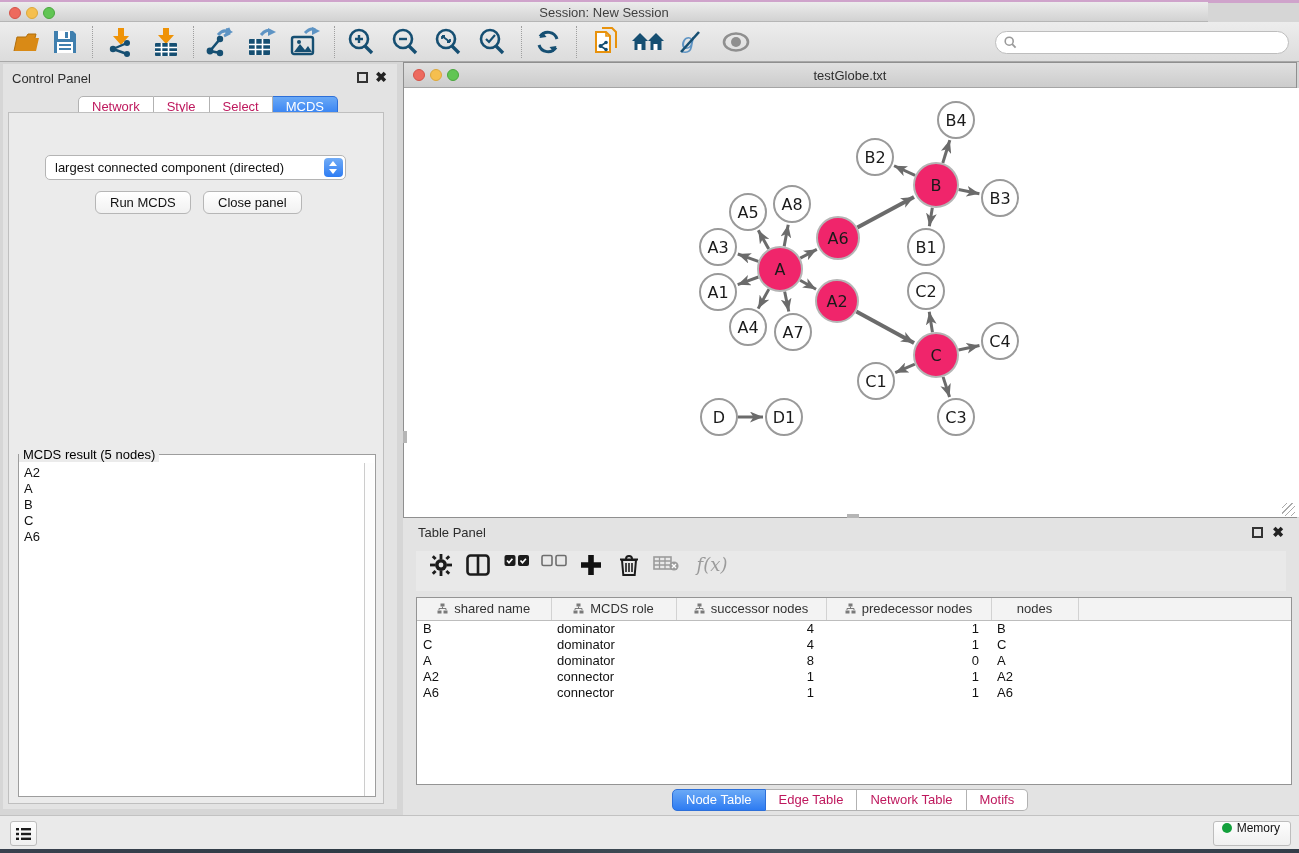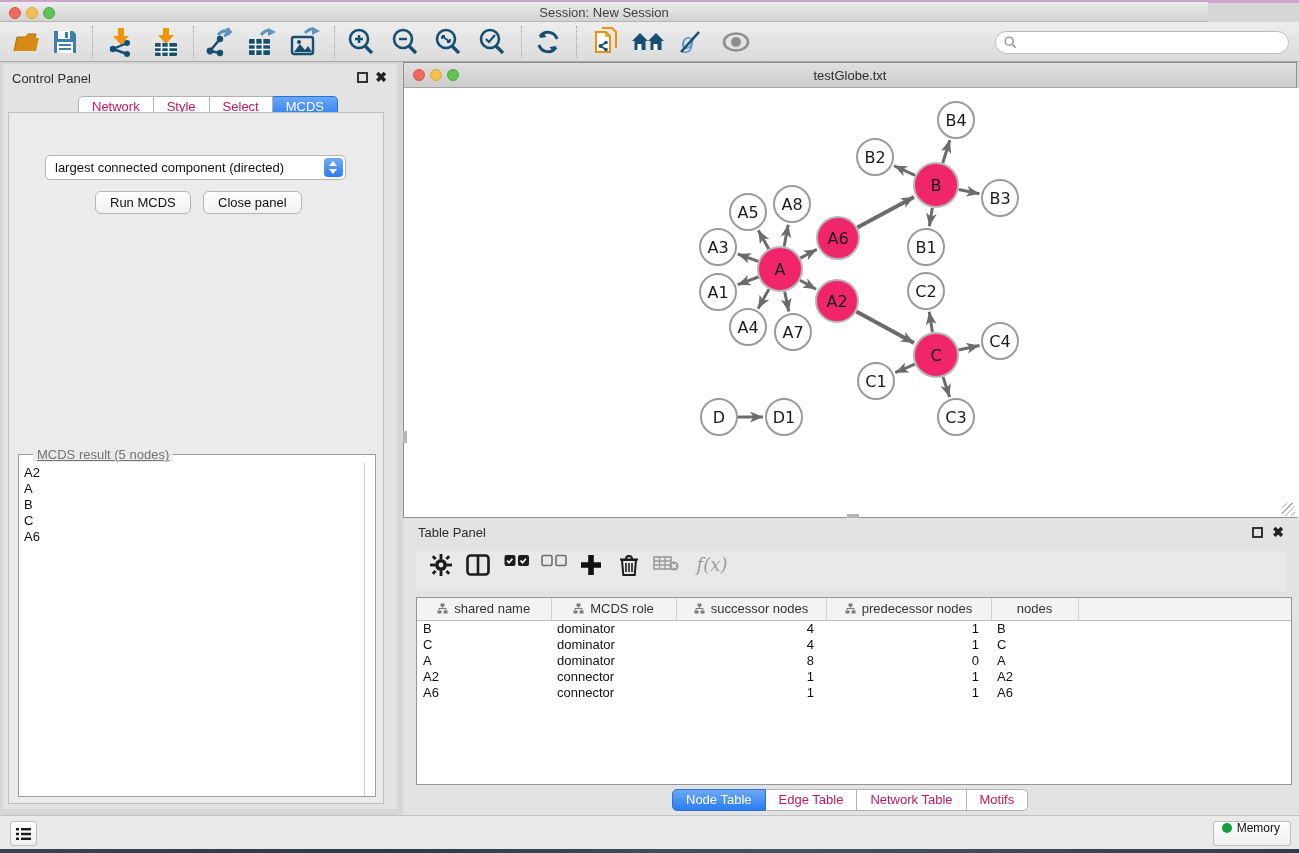--- a/index.html
+++ b/index.html
@@ -48,21 +48,21 @@
   #criterion-select .stepper { position:absolute; right:2px; top:2px; width:19px; height:19px; border-radius:4px;
     background:linear-gradient(#71acf6,#2e7cf3); }
   .chev { position:absolute; left:5px; width:0; height:0; border-left:4.5px solid transparent; border-right:4.5px solid transparent; }
   .chev.up { top:3px; border-bottom:5px solid #fff; }
   .chev.dn { bottom:3px; border-top:5px solid #fff; }
   .mac-btn { position:absolute; height:23px; background:linear-gradient(#ffffff,#f1f1f1);
     border:1px solid #b6b6b6; border-radius:6px; font:13px "Liberation Sans",sans-serif; color:#111;
     padding:0 14px; cursor:pointer; }
   #mcds-group { position:absolute; left:9px; top:341px; width:358px; height:343px;
     border:1px solid #9d9d9d; background:#fff; }
-  #mcds-group-label { position:absolute; left:14px; top:-8px; background:#ebebeb; padding:0 4px; color:#737373;text-decoration:underline; }
+  #mcds-group-label { position:absolute; left:0; top:-8px; background:#ebebeb; padding:0 4px; color:#000000; }
   #mcds-list { position:absolute; left:1px; top:8px; width:344px; height:333px; background:#fff;
     overflow:hidden; padding:2px 4px; }
   #mcds-list div { line-height:16px; color:#111; }
   #mcds-scroll { position:absolute; right:1px; top:8px; width:10px; height:333px; background:#fdfdfd; border-left:1px solid #ccc; }
 
   
   #net-window { left:403px; top:62px; width:894px; height:456px; background:#fff;
     border:1px solid #8f8f8f; }
   #net-titlebar { position:absolute; left:0; top:0; width:100%; height:25px;
     background:linear-gradient(#e0e0e0,#cccccc); border-bottom:1px solid #a5a5a5; }

